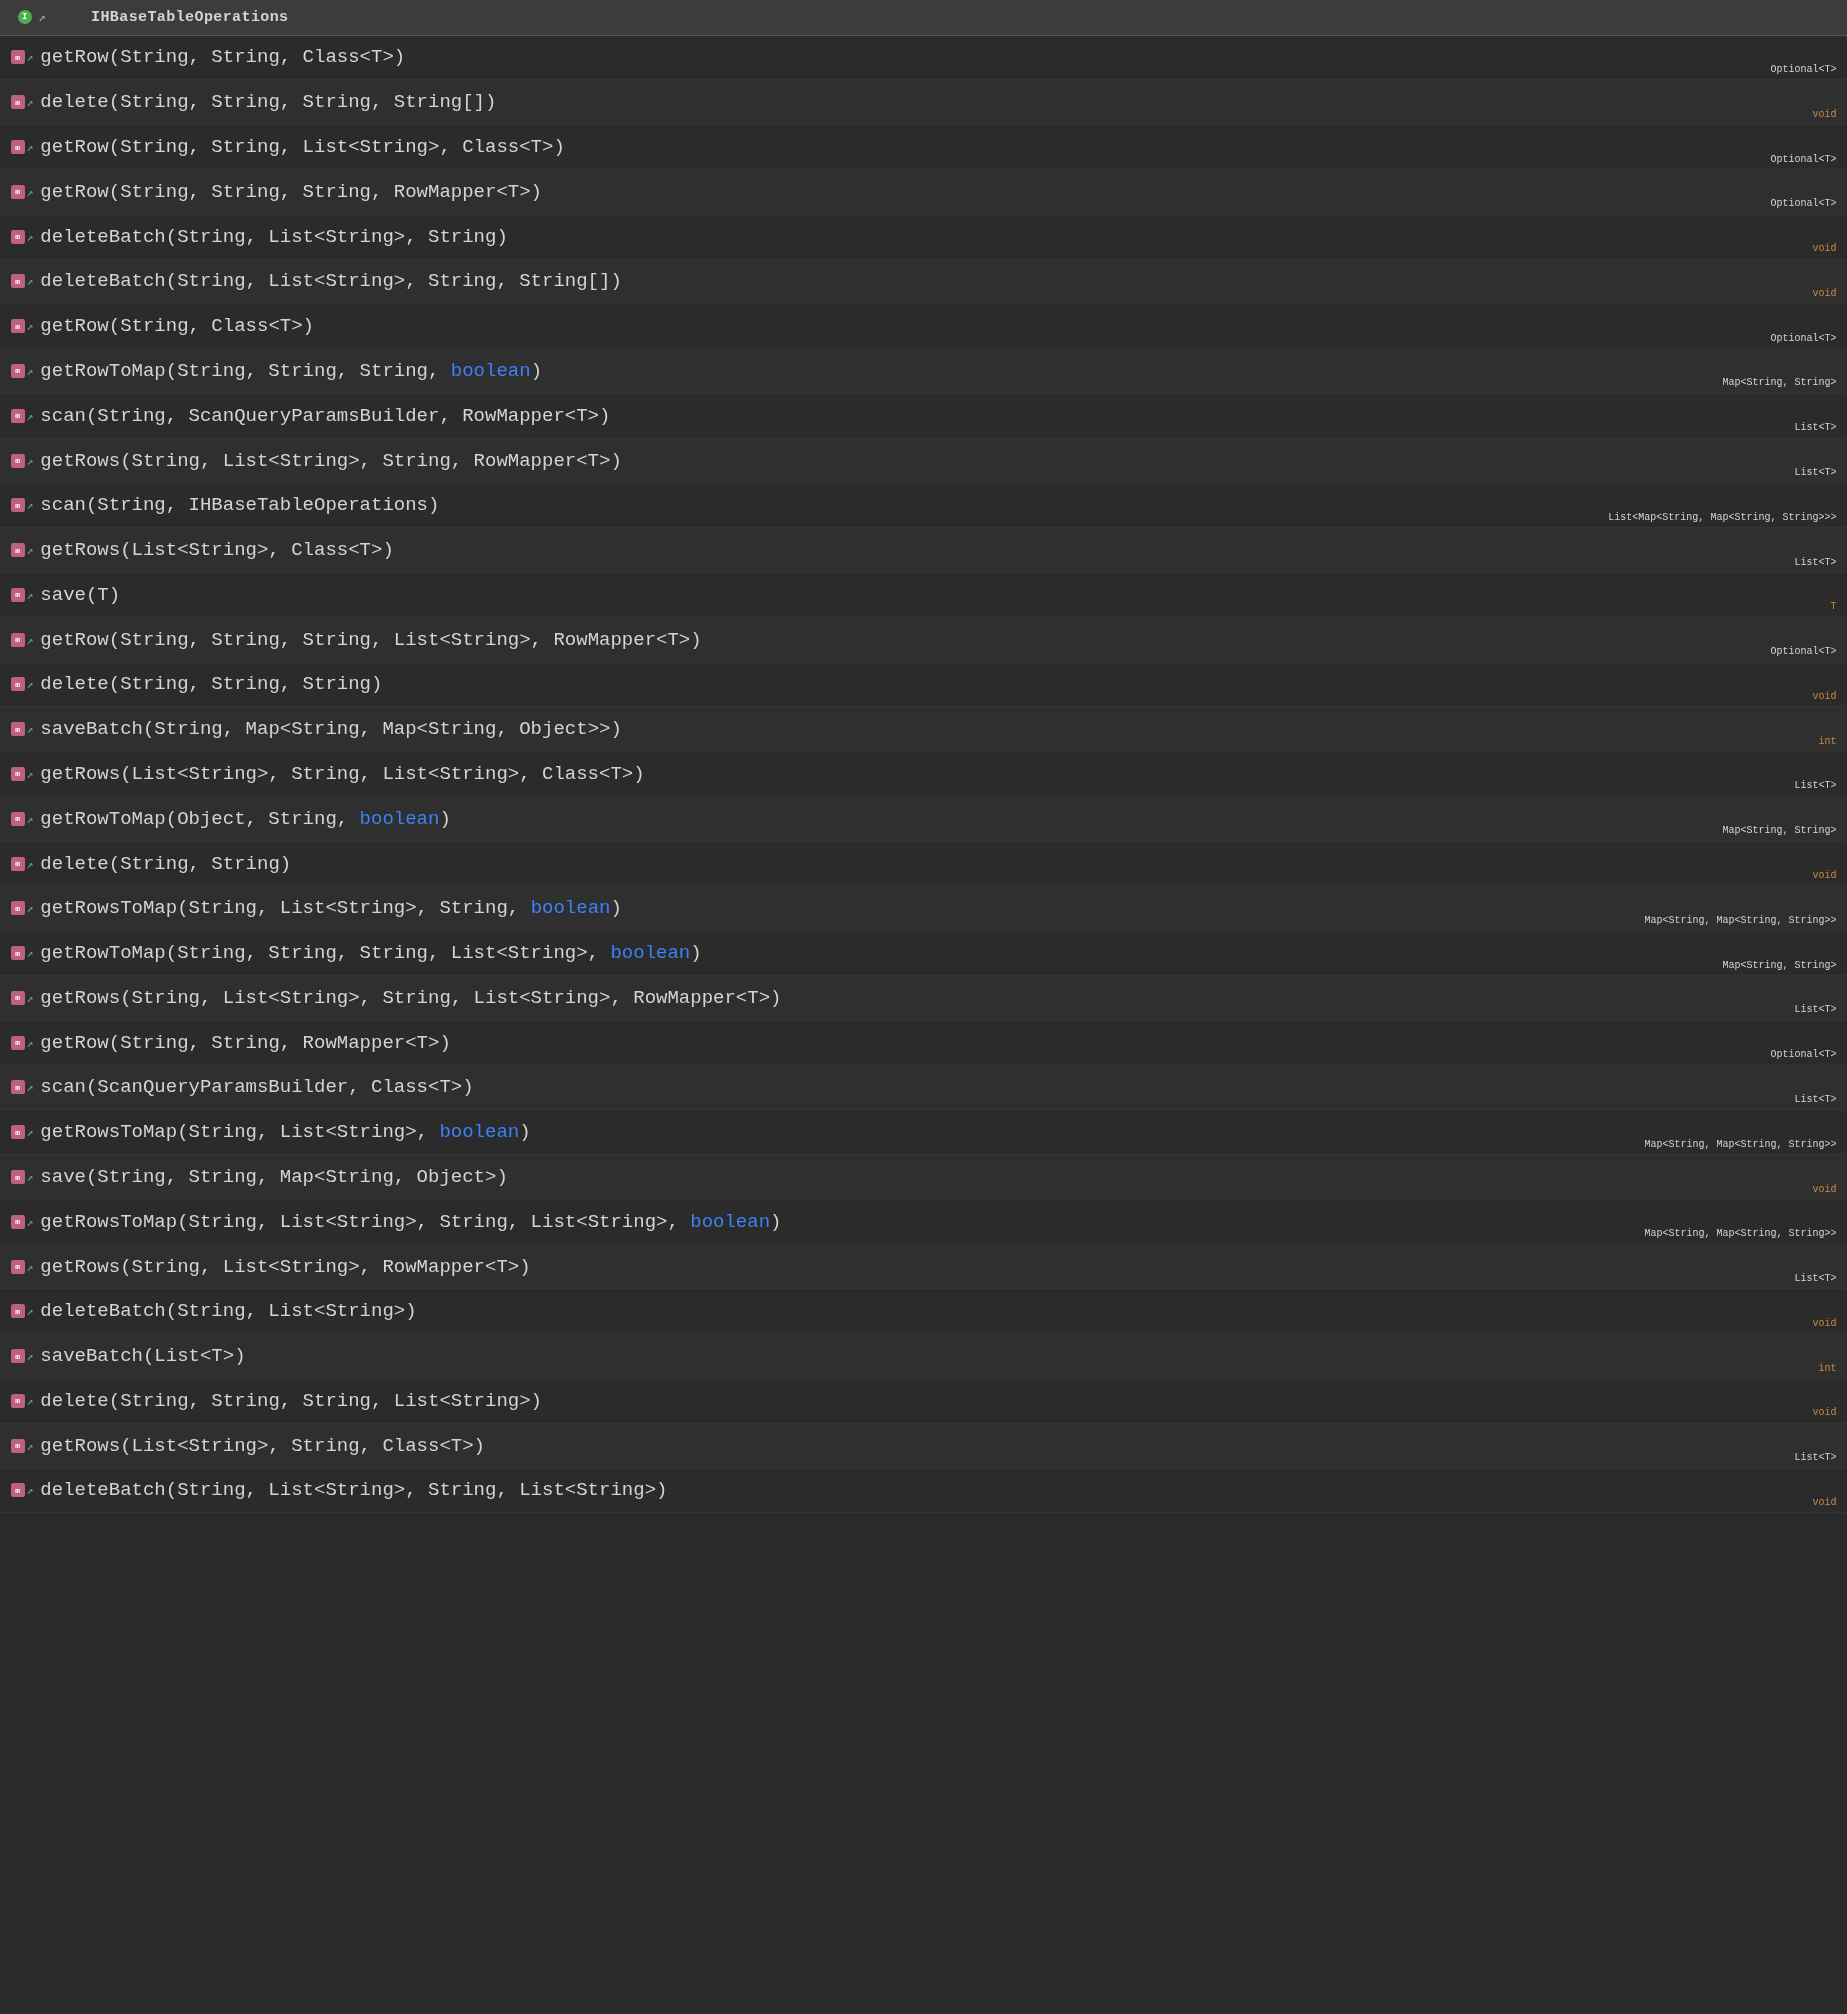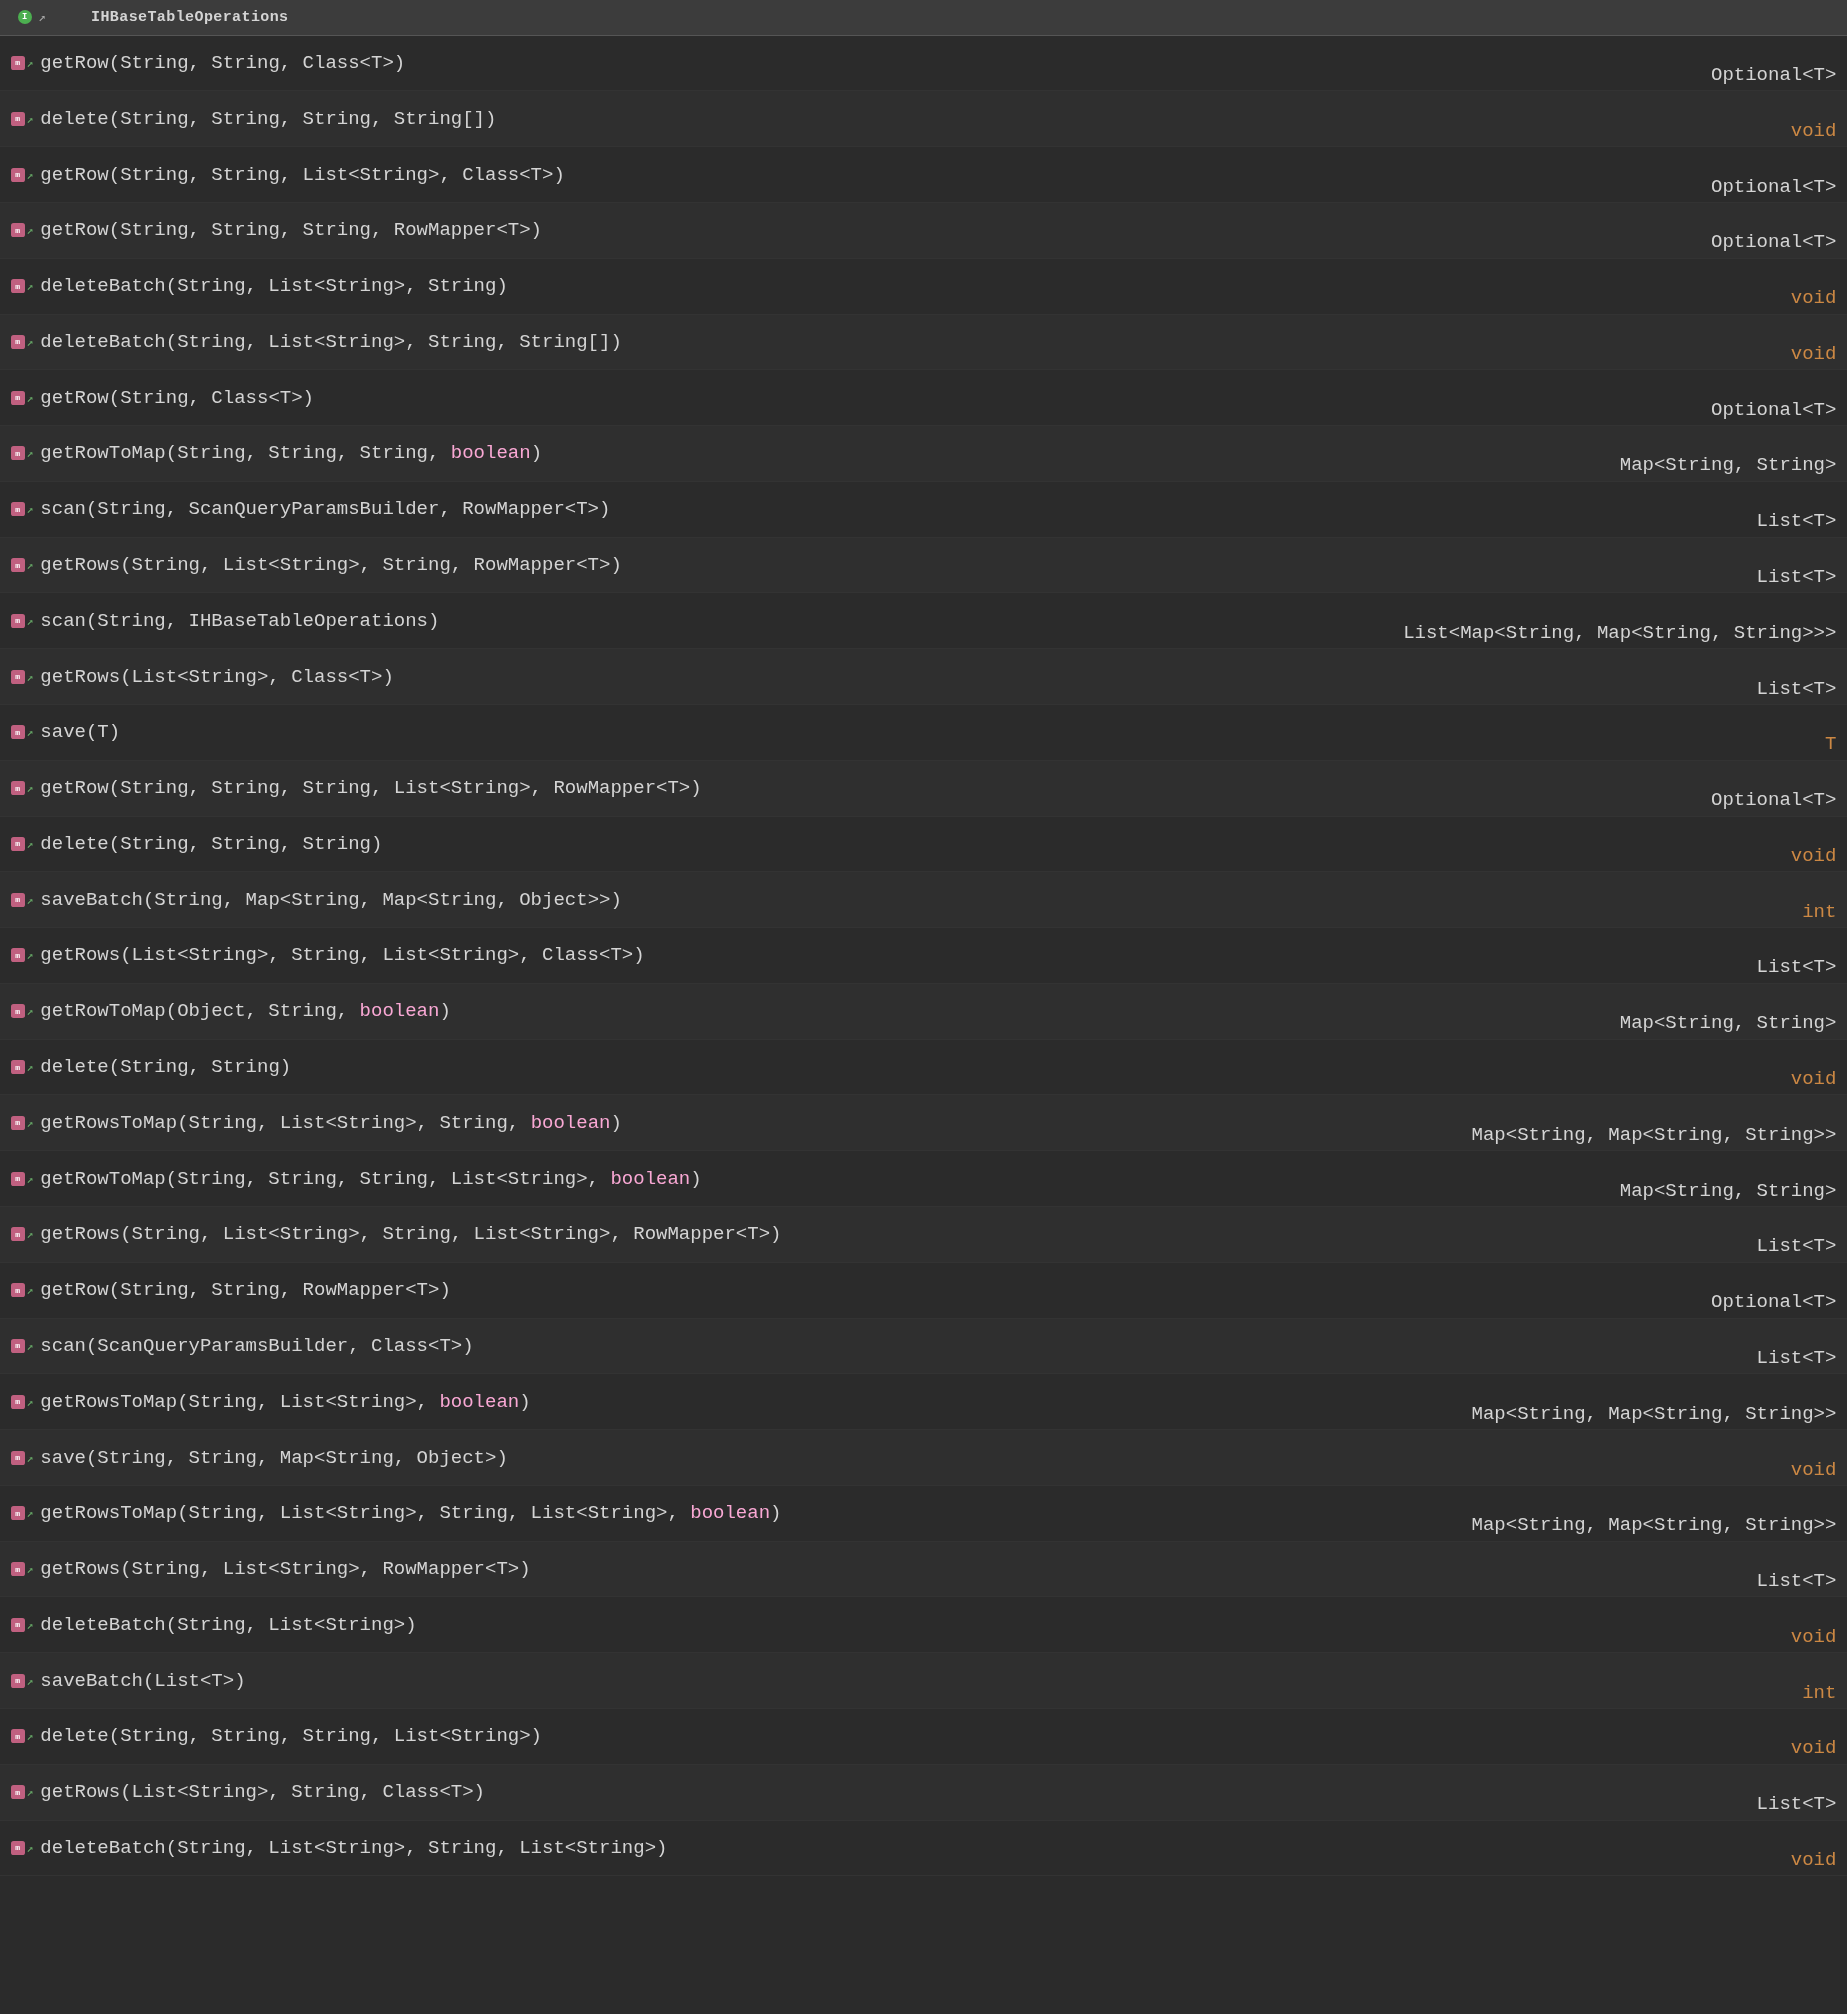--- a/index.html
+++ b/index.html
@@ -89,25 +89,25 @@
     .method-signature {
       flex: 1;
       color: #d4d4d4;
       font-size: 19px;
       white-space: nowrap;
     }
     .method-signature .method-name {
       color: #d4d4d4;
     }
     .method-signature .keyword {
-      color: #f9a8d4;
+      color: #3b82f6;
     }
     .return-type {
       color: #d4d4d4;
-      font-size: 19px;
+      font-size: 10px;
       text-align: right;
       flex-shrink: 0;
       white-space: nowrap;
       padding-left: 8.8px;
       margin-top: 24px;
     }
     .return-void {
       color: #cc8844;
     }
     .return-int {

